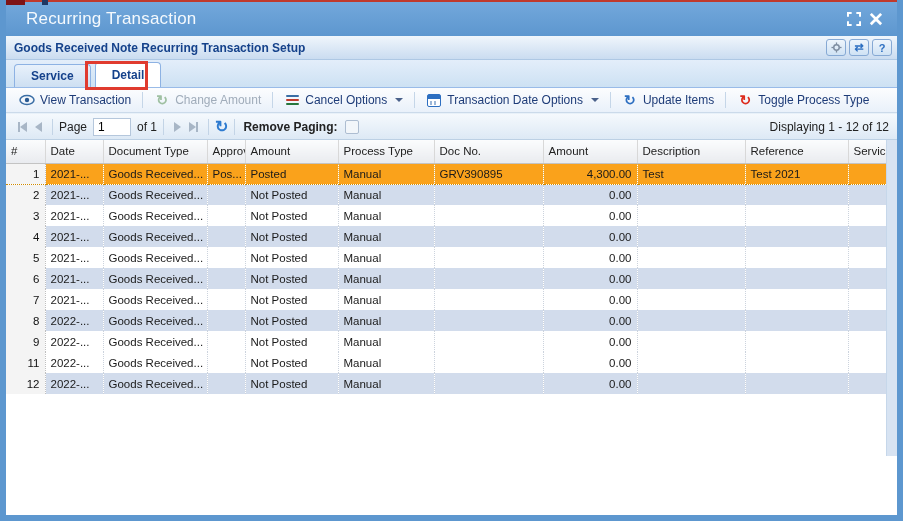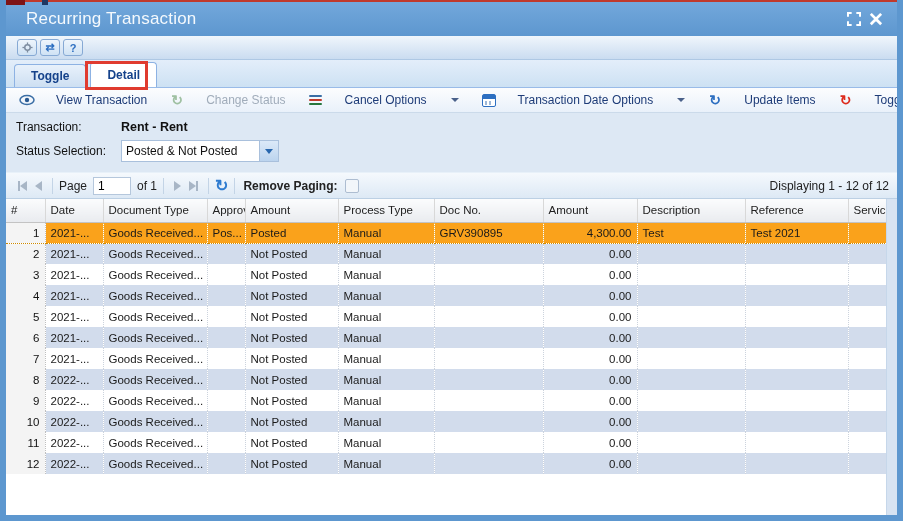--- a/index.html
+++ b/index.html
@@ -51,21 +51,21 @@
     position:absolute; left:79px; top:1px; width:63px; height:29px;
     border:3px solid #e03b2f; z-index:20; pointer-events:none;
   }
 
   
   .toolbar {
     height:25px; background:linear-gradient(#fcfdfe,#e9f1fa);
     border-bottom:1px solid #cbdaea; display:flex; align-items:center; padding-left:6px;
     font-size:12px; color:#1e3c78; white-space:nowrap;
   }
-  .tbtn { display:flex; align-items:center; gap:21px; padding:2px 7px; cursor:pointer; border-radius:2px; }
+  .tbtn { display:flex; align-items:center; gap:5px; padding:2px 7px; cursor:pointer; border-radius:2px; }
   .tbtn.disabled { color:#a0acba; cursor:default; }
   .tbtn .caret { width:0; height:0; border-left:4px solid transparent; border-right:4px solid transparent; border-top:4px solid #4a618a; margin-left:3px; }
   .tsep { width:1px; height:16px; background:#c5d6e8; margin:0 4px; }
 
   .ico { display:inline-flex; align-items:center; justify-content:center; width:16px; height:14px; }
   .glyph { font-size:14px; font-weight:bold; line-height:1; }
   .ico-list { display:inline-flex; flex-direction:column; gap:2px; width:13px; }
   .ico-list i { display:block; height:2px; width:100%; border-radius:1px; }
   .ico-cal { display:inline-block; width:14px; height:13px; border:1px solid #2d6fc1; border-radius:2px; background:#fff; position:relative; }
   .ico-cal::before { content:""; position:absolute; left:0; top:0; right:0; height:4px; background:#2d6fc1; }
@@ -135,61 +135,62 @@
         <path d="M1 5 V1 H5"></path>
           <path d="M10 1 H14 V5"></path>
           <path d="M14 10 V14 H10"></path>
           <path d="M5 14 H1 V10"></path>
       </svg>
     </span>
     <span class="winbtn close">✕</span>
   </div>
 
   <div class="subheader">
+    <span class="sub-title">Goods Received Note Recurring Transaction Setup</span>
     <span class="hdrbtn">
       <svg width="11" height="11" viewBox="0 0 12 12">
         <circle cx="6" cy="6" r="3" fill="none" stroke="#7d8causes" stroke-width="1.6" style="stroke:#7d8ca0"></circle>
         <g stroke="#7d8ca0" stroke-width="1.4">
           <line x1="6" y1="0.5" x2="6" y2="2.5"></line>
             <line x1="6" y1="9.5" x2="6" y2="11.5"></line>
           <line x1="0.5" y1="6" x2="2.5" y2="6"></line>
             <line x1="9.5" y1="6" x2="11.5" y2="6"></line>
         </g>
       </svg>
     </span>
     <span class="hdrbtn">
         <span>⇄</span>
       </span>
     <span class="hdrbtn">
         <span>?</span>
       </span>
   </div>
 
   <div class="tabstrip">
-    <div class="tab">Toggle</div>
+    <div class="tab">Service</div>
     <div class="tab active">Detail</div>
     <div class="tab-annotation"></div>
   </div>
 
   <div class="toolbar">
       <span class="tbtn">
         <span class="ico">
           <svg width="16" height="12" viewBox="0 0 16 12">
             <ellipse cx="8" cy="6" rx="7" ry="4.4" fill="none" stroke="#3b6ea5" stroke-width="1.5"></ellipse>
             <circle cx="8" cy="6" r="2.2" fill="#2a5a92"></circle>
           </svg>
         </span>
         <span>View Transaction</span>
       </span>
       <span class="tsep"></span>
       <span class="tbtn disabled">
         <span class="ico">
           <span class="glyph" style="color:#9fc0a2">↻</span>
         </span>
-        <span>Change Status</span>
+        <span>Change Amount</span>
       </span>
       <span class="tsep"></span>
       <span class="tbtn">
         <span class="ico">
           <span class="ico-list">
             <i style="background:#3a6ea5"></i>
             <i style="background:#c0392b"></i>
             <i style="background:#27763d"></i>
           </span>
         </span>
@@ -213,35 +214,20 @@
       </span>
       <span class="tsep"></span>
       <span class="tbtn">
         <span class="ico">
           <span class="glyph" style="color:#dd2c1e">↻</span>
         </span>
         <span>Toggle Process Type</span>
       </span>
     </div>
 
-  <div class="formarea">
-    <div class="formrow">
-      <span class="lbl">Transaction:</span>
-      <span class="val">Rent - Rent</span>
-    </div>
-    <div class="formrow">
-      <span class="lbl">Status Selection:</span>
-      <span class="combo">
-        <span class="combo-text">Posted &amp; Not Posted</span>
-        <span class="combo-btn">
-            <span class="dn"></span>
-          </span>
-      </span>
-    </div>
-  </div>
 
   <div class="pagingbar">
     <span class="nav">
         <span class="bar"></span>
         <span class="tri-l"></span>
       </span>
     <span class="nav">
         <span class="tri-l"></span>
       </span>
     <span class="psep"></span>
@@ -392,33 +378,20 @@
             <td>Goods Received...</td>
             <td></td>
             <td>Not Posted</td>
             <td>Manual</td>
             <td></td>
             <td class="al-r">0.00</td>
             <td></td>
             <td></td>
             <td></td>
           </tr>
-          <tr class="row-alt">
-            <td class="gutter al-r">10</td>
-            <td>2022-...</td>
-            <td>Goods Received...</td>
-            <td></td>
-            <td>Not Posted</td>
-            <td>Manual</td>
-            <td></td>
-            <td class="al-r">0.00</td>
-            <td></td>
-            <td></td>
-            <td></td>
-          </tr>
           <tr class="row-white">
             <td class="gutter al-r">11</td>
             <td>2022-...</td>
             <td>Goods Received...</td>
             <td></td>
             <td>Not Posted</td>
             <td>Manual</td>
             <td></td>
             <td class="al-r">0.00</td>
             <td></td>

